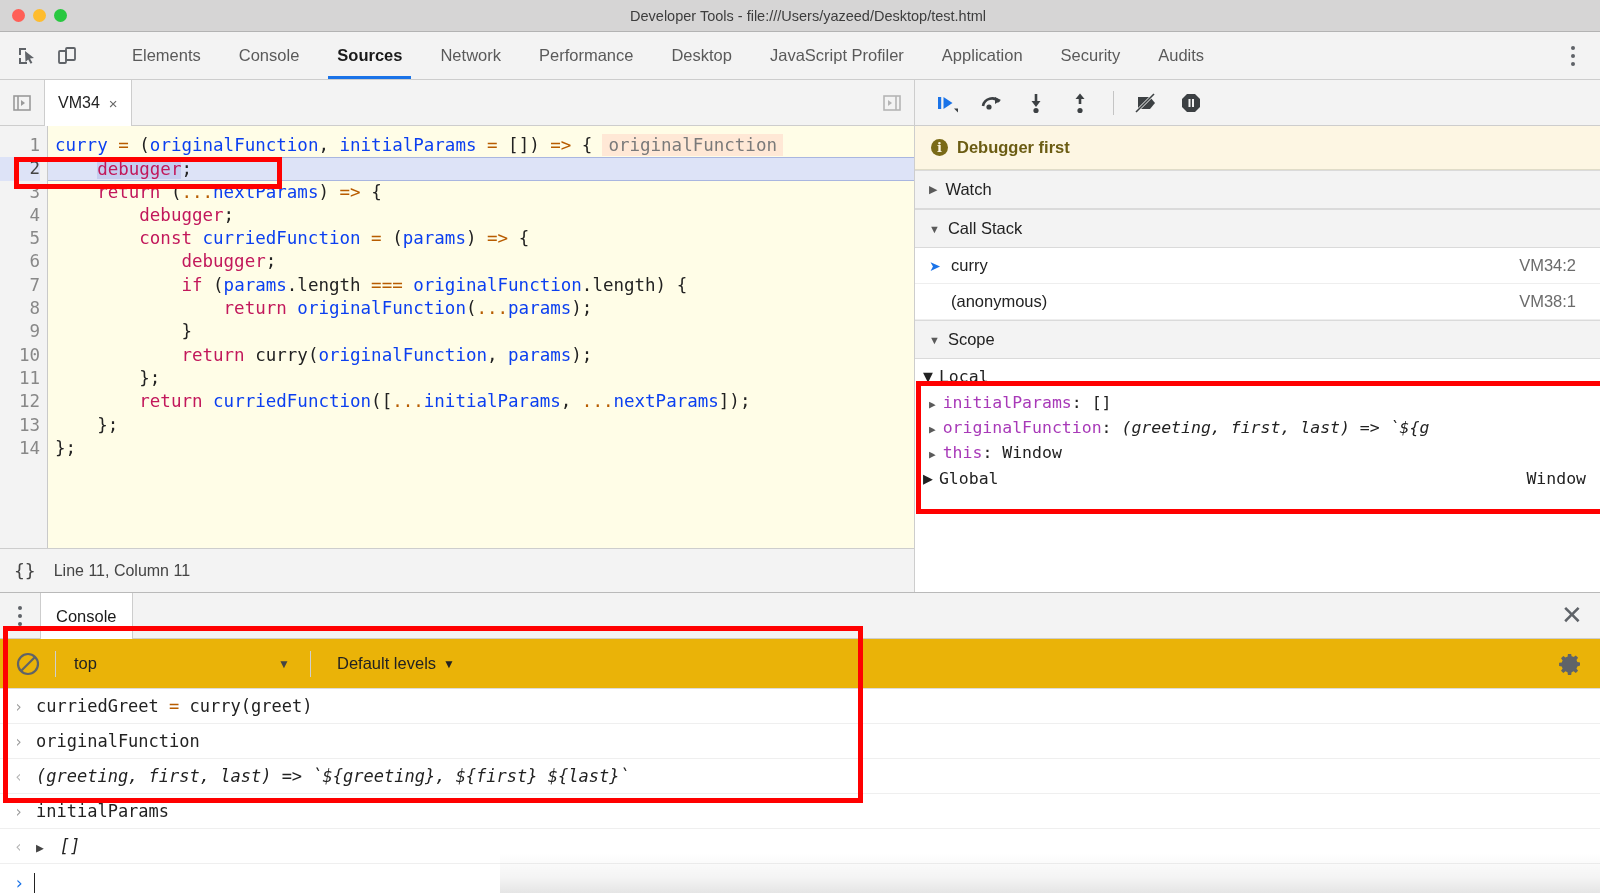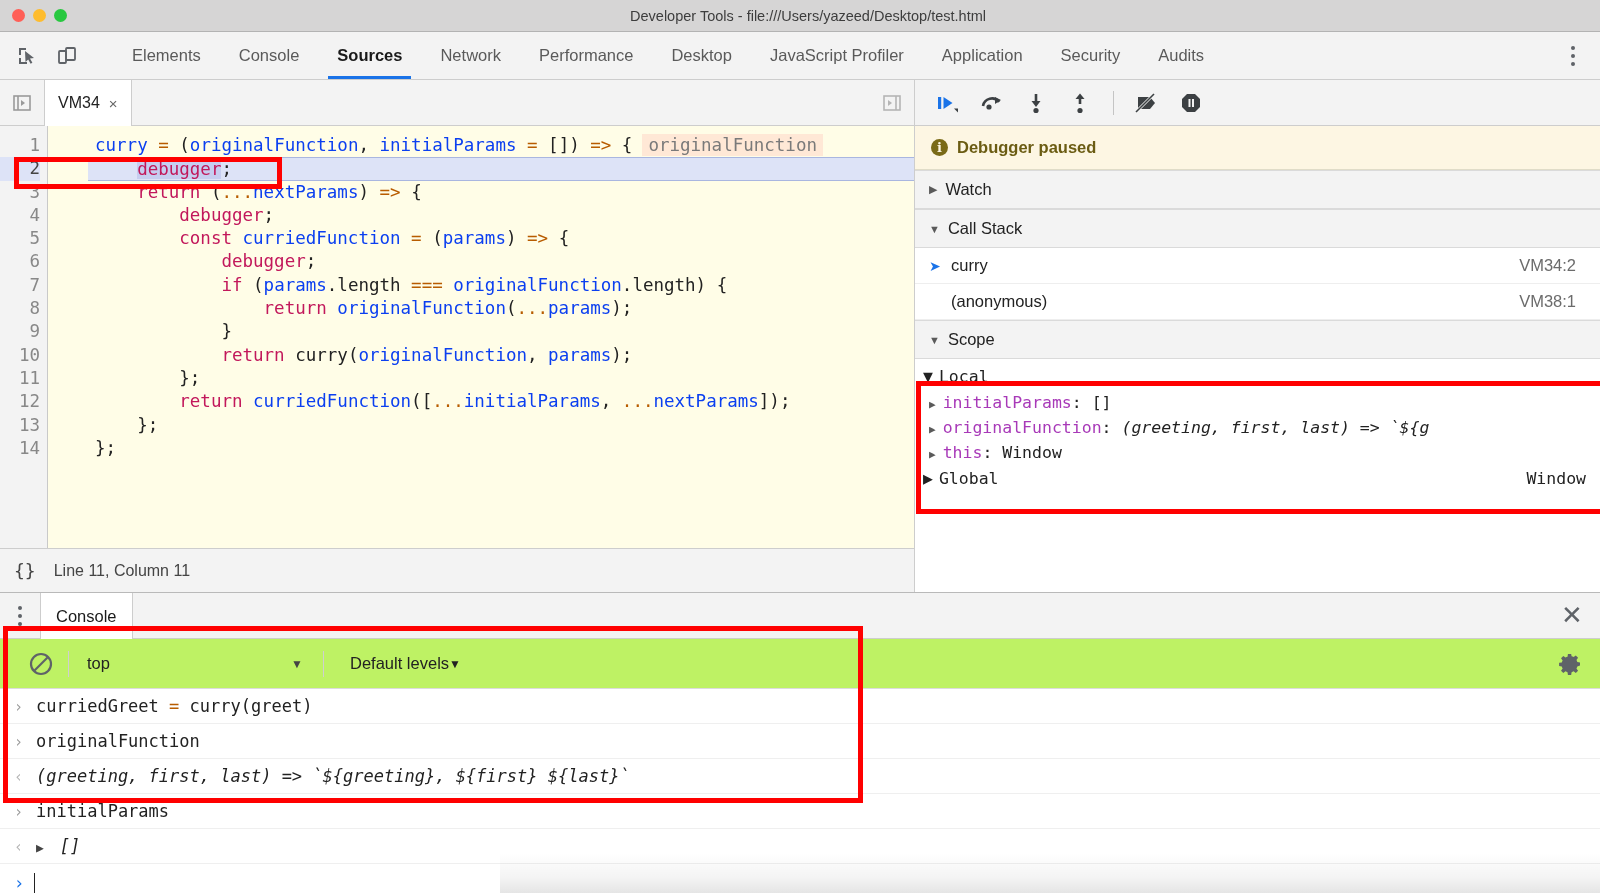--- a/index.html
+++ b/index.html
@@ -78,21 +78,21 @@
     flex: 1 1 auto; display: flex; background: #fffde7;
     font-family: "DejaVu Sans Mono", monospace; font-size: 17.5px;
     line-height: 23.3px; overflow: hidden; position: relative;
   }
   .gutter {
     flex: 0 0 48px; background: #f3f3f3; border-right: 1px solid #c9c9c9;
     text-align: right; padding: 8px 7px 0 0; color: #888; user-select: none;
   }
   .gutter div.ln { height: 23.3px; }
   .gutter div.ln.cur { background: #dde3f7; color: #444; }
-  .codearea { flex: 1; padding: 8px 0 0 0; position: relative; overflow: hidden; white-space: pre; margin-left: 40px; }
+  .codearea { flex: 1; padding: 8px 0 0 0; position: relative; overflow: hidden; white-space: pre; }
   .codeline { height: 23.3px; padding-left: 7px; }
   .codeline.cur { background: #dde3f7; border-top: 1px solid #a9b6e0; border-bottom: 1px solid #a9b6e0; height: 23.3px; }
   .tok-var  { color: #0b3ff0; }
   .tok-kw   { color: #c2185b; }
   .tok-op   { color: #b85c00; }
   .tok-pln  { color: #222; }
   .tok-dbg  { color: #c2185b; background: #c6cef0; }
   .inline-hint {
     background: #ffe8d6; color: #7a7a7a; padding: 1px 6px; margin-left: 10px;
   }
@@ -166,38 +166,38 @@
   .drawer-tab {
     display: flex; align-items: center; padding: 0 15px; background: #fff;
     border-left: 1px solid #cdcdcd; border-right: 1px solid #cdcdcd;
     font-size: 16.5px; color: #1a1a1a; margin-bottom: -1px; cursor: pointer;
   }
   .drawer-tabs .spacer { flex: 1; }
   .close-x { width: 56px; display: flex; align-items: center; justify-content: center;
              font-size: 26px; color: #5f6368; cursor: pointer; }
 
   .console-filters {
-    height: 50px; flex: 0 0 50px; background: #bef264; border-bottom: 1px solid #dcdcdc;
-    display: flex; align-items: center; gap: 0; padding-left: 26px;
+    height: 50px; flex: 0 0 50px; background: #eab308; border-bottom: 1px solid #dcdcdc;
+    display: flex; align-items: center; gap: 0; padding-left: 13px;
   }
   .ban-ico { width: 30px; height: 30px; display: flex; align-items: center; justify-content: center; cursor: pointer; }
   .vsep { width: 1px; height: 26px; background: #cfcfcf; margin: 0 12px; }
   .ctx-select {
     display: flex; align-items: center; justify-content: space-between;
     width: 230px; font-size: 16.5px; color: #222; cursor: pointer; padding-right: 8px;
   }
   .ctx-select .cv { padding-left: 6px; }
   .ctx-select .cav { font-size: 12px; color: #444; }
   .filter-input {
     width: 350px; height: 32px; border: 1px solid #bdbdbd; border-radius: 2px;
     font-size: 16.5px; padding: 0 8px; color: #222; background: #fff;
     font-family: "Liberation Sans", sans-serif;
   }
   .filter-input::placeholder { color: #9a9a9a; }
-  .levels { font-size: 16.5px; color: #222; margin-left: 14px; cursor: pointer; display:flex; align-items:center; }
+  .levels { font-size: 16.5px; color: #222; margin-left: 14px; cursor: pointer; display:flex; align-items:center; gap:7px; }
   .levels .cav { font-size: 12px; }
   .gear { margin-left: auto; margin-right: 16px; cursor: pointer; display:flex; }
 
   .console-body { flex: 1 1 auto; background: #fff; overflow: hidden; font-family: "DejaVu Sans Mono", monospace; }
   .c-row {
     display: flex; align-items: baseline; gap: 10px;
     padding: 7px 0 7px 14px; border-bottom: 1px solid #efefef;
     font-size: 17px; color: #222; white-space: pre;
   }
   .c-row .chev { color: #9a9a9a; font-size: 15px; width: 12px; }
@@ -385,21 +385,21 @@
           <svg width="24" height="24" viewBox="0 0 24 24">
             <path d="M8 3h8l5 5v8l-5 5H8l-5-5V8z" fill="#3c4043"></path>
             <rect x="9.5" y="8" width="2" height="8" fill="#f3f3f3"></rect>
             <rect x="13" y="8" width="2" height="8" fill="#f3f3f3"></rect>
           </svg>
         </div>
       </div>
 
       <div class="paused-banner">
         <span class="info-ico">i</span>
-        <span>Debugger paused</span>
+        <span>Debugger first</span>
       </div>
 
       <div class="section-hdr">
         <span class="tri">▶</span>
         <span>Watch</span>
       </div>
 
       <div class="section-hdr">
         <span class="tri">▼</span>
         <span>Call Stack</span>

